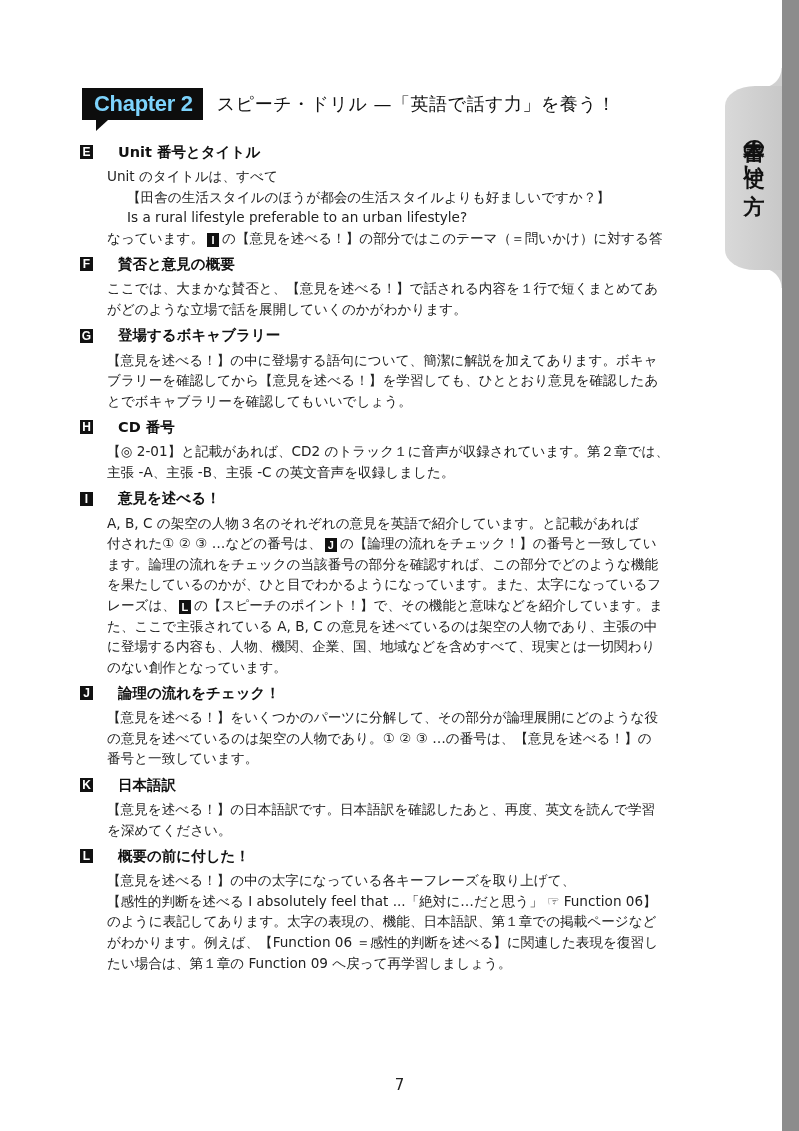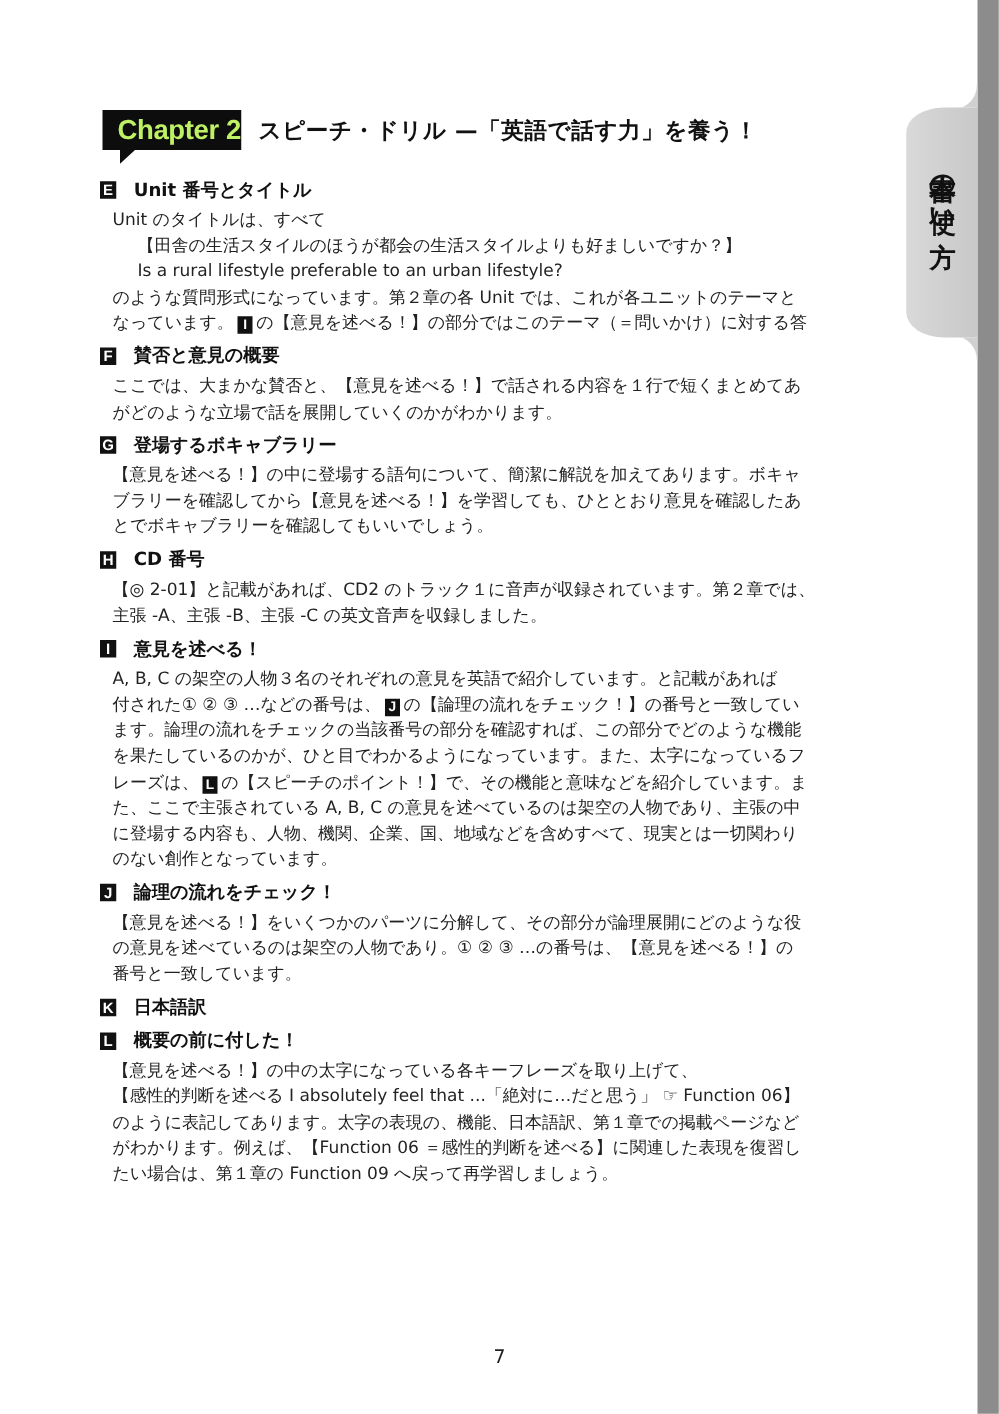--- a/index.html
+++ b/index.html
@@ -28,50 +28,50 @@
   .side-tab-label {
     position: absolute; left: 0; top: 38px; width: 57px;
     writing-mode: vertical-rl; text-orientation: upright;
     font-size: 21px; font-weight: bold; color: #111;
     display: flex; align-items: center; justify-content: center;
     letter-spacing: 1px; line-height: 57px;
   }
 
   .chapter-header { position: absolute; left: 82px; top: 88px; display: flex; align-items: center; }
   .chapter-badge {
-    position: relative; background: #0d0d0d; color: #bef264;
+    position: relative; background: #0d0d0d; color: #7dd3fc;
     font-family: "Liberation Sans", sans-serif; font-weight: bold; font-size: 22px;
-    padding: 3px 0 3px 12px; height: 26px; line-height: 26px;
+    padding: 3px 10px 3px 12px; height: 26px; line-height: 26px;
     letter-spacing: -0.3px;
   }
   .chapter-badge::after {
     content: ""; position: absolute; left: 14px; bottom: -11px;
     border-left: 0 solid transparent; border-right: 12px solid transparent;
     border-top: 11px solid #0d0d0d;
   }
   .chapter-title {
-    margin-left: 14px; font-size: 18px; font-weight: bold; color: #111;
+    margin-left: 14px; font-size: 18px; font-weight: normal; color: #111;
     letter-spacing: 0.5px;
   }
 
   .sections { position: absolute; left: 80px; top: 141px; width: 630px; }
   .section { margin-bottom: 5px; }
   .sec-head { display: flex; align-items: center; height: 22px; margin-bottom: 3px; }
   .letter-badge {
     display: inline-block; width: 13px; height: 14px; background: #111; color: #fff;
     font-family: "Liberation Sans", sans-serif; font-weight: bold; font-size: 12px;
     line-height: 14px; text-align: center; margin-right: 14px;
   }
   .inline-badge {
     display: inline-block; width: 12px; height: 14px; background: #111; color: #fff;
     font-family: "Liberation Sans", sans-serif; font-weight: bold; font-size: 11px;
     line-height: 14px; text-align: center; vertical-align: -1px; margin: 0 3px;
   }
-  .sec-title { font-size: 14.5px; font-weight: bold; color: #111; }
-  .sec-body { margin-left: 10px; font-size: 13.6px; line-height: 20.6px; color: #222; }
+  .sec-title { font-size: 14.5px; font-weight: bold; color: #111; margin-left: 11px; }
+  .sec-body { margin-left: 27px; font-size: 13.6px; line-height: 20.6px; color: #222; }
   .sec-body .line { white-space: nowrap; display: block; }
   .indent { padding-left: 20px; }
 
   .page-number {
     position: absolute; left: 0; width: 799px; top: 1076px; text-align: center;
     font-size: 15px; color: #222;
   }
 </style>
 </head>
 <body>
@@ -90,21 +90,20 @@
 
   <div class="section">
     <div class="sec-head">
       <span class="letter-badge">E</span>
       <span class="sec-title">Unit 番号とタイトル</span>
     </div>
     <div class="sec-body">
       <span class="line">Unit のタイトルは、すべて</span>
       <span class="line indent">【田舎の生活スタイルのほうが都会の生活スタイルよりも好ましいですか？】</span>
       <span class="line indent">Is a rural lifestyle preferable to an urban lifestyle?</span>
-      <span class="line">のような質問形式になっています。第２章の各 Unit では、これが各ユニットのテーマと</span>
       <span class="line"><span>なっています。</span><span class="inline-badge">I</span><span>の【意見を述べる！】の部分ではこのテーマ（＝問いかけ）に対する答</span></span>
     </div>
   </div>
 
   <div class="section">
     <div class="sec-head">
       <span class="letter-badge">F</span>
       <span class="sec-title">賛否と意見の概要</span>
     </div>
     <div class="sec-body">
@@ -163,20 +162,24 @@
       <span class="line">の意見を述べているのは架空の人物であり。① ② ③ …の番号は、【意見を述べる！】の</span>
       <span class="line">番号と一致しています。</span>
     </div>
   </div>
 
   <div class="section">
     <div class="sec-head">
       <span class="letter-badge">K</span>
       <span class="sec-title">日本語訳</span>
     </div>
+    <div class="sec-body">
+      <span class="line">【意見を述べる！】の日本語訳です。日本語訳を確認したあと、再度、英文を読んで学習</span>
+      <span class="line">を深めてください。</span>
+    </div>
   </div>
 
   <div class="section">
     <div class="sec-head">
       <span class="letter-badge">L</span>
       <span class="sec-title">概要の前に付した！</span>
     </div>
     <div class="sec-body">
       <span class="line">【意見を述べる！】の中の太字になっている各キーフレーズを取り上げて、</span>
       <span class="line">【感性的判断を述べる I absolutely feel that ...「絶対に…だと思う」 ☞ Function 06】</span>

